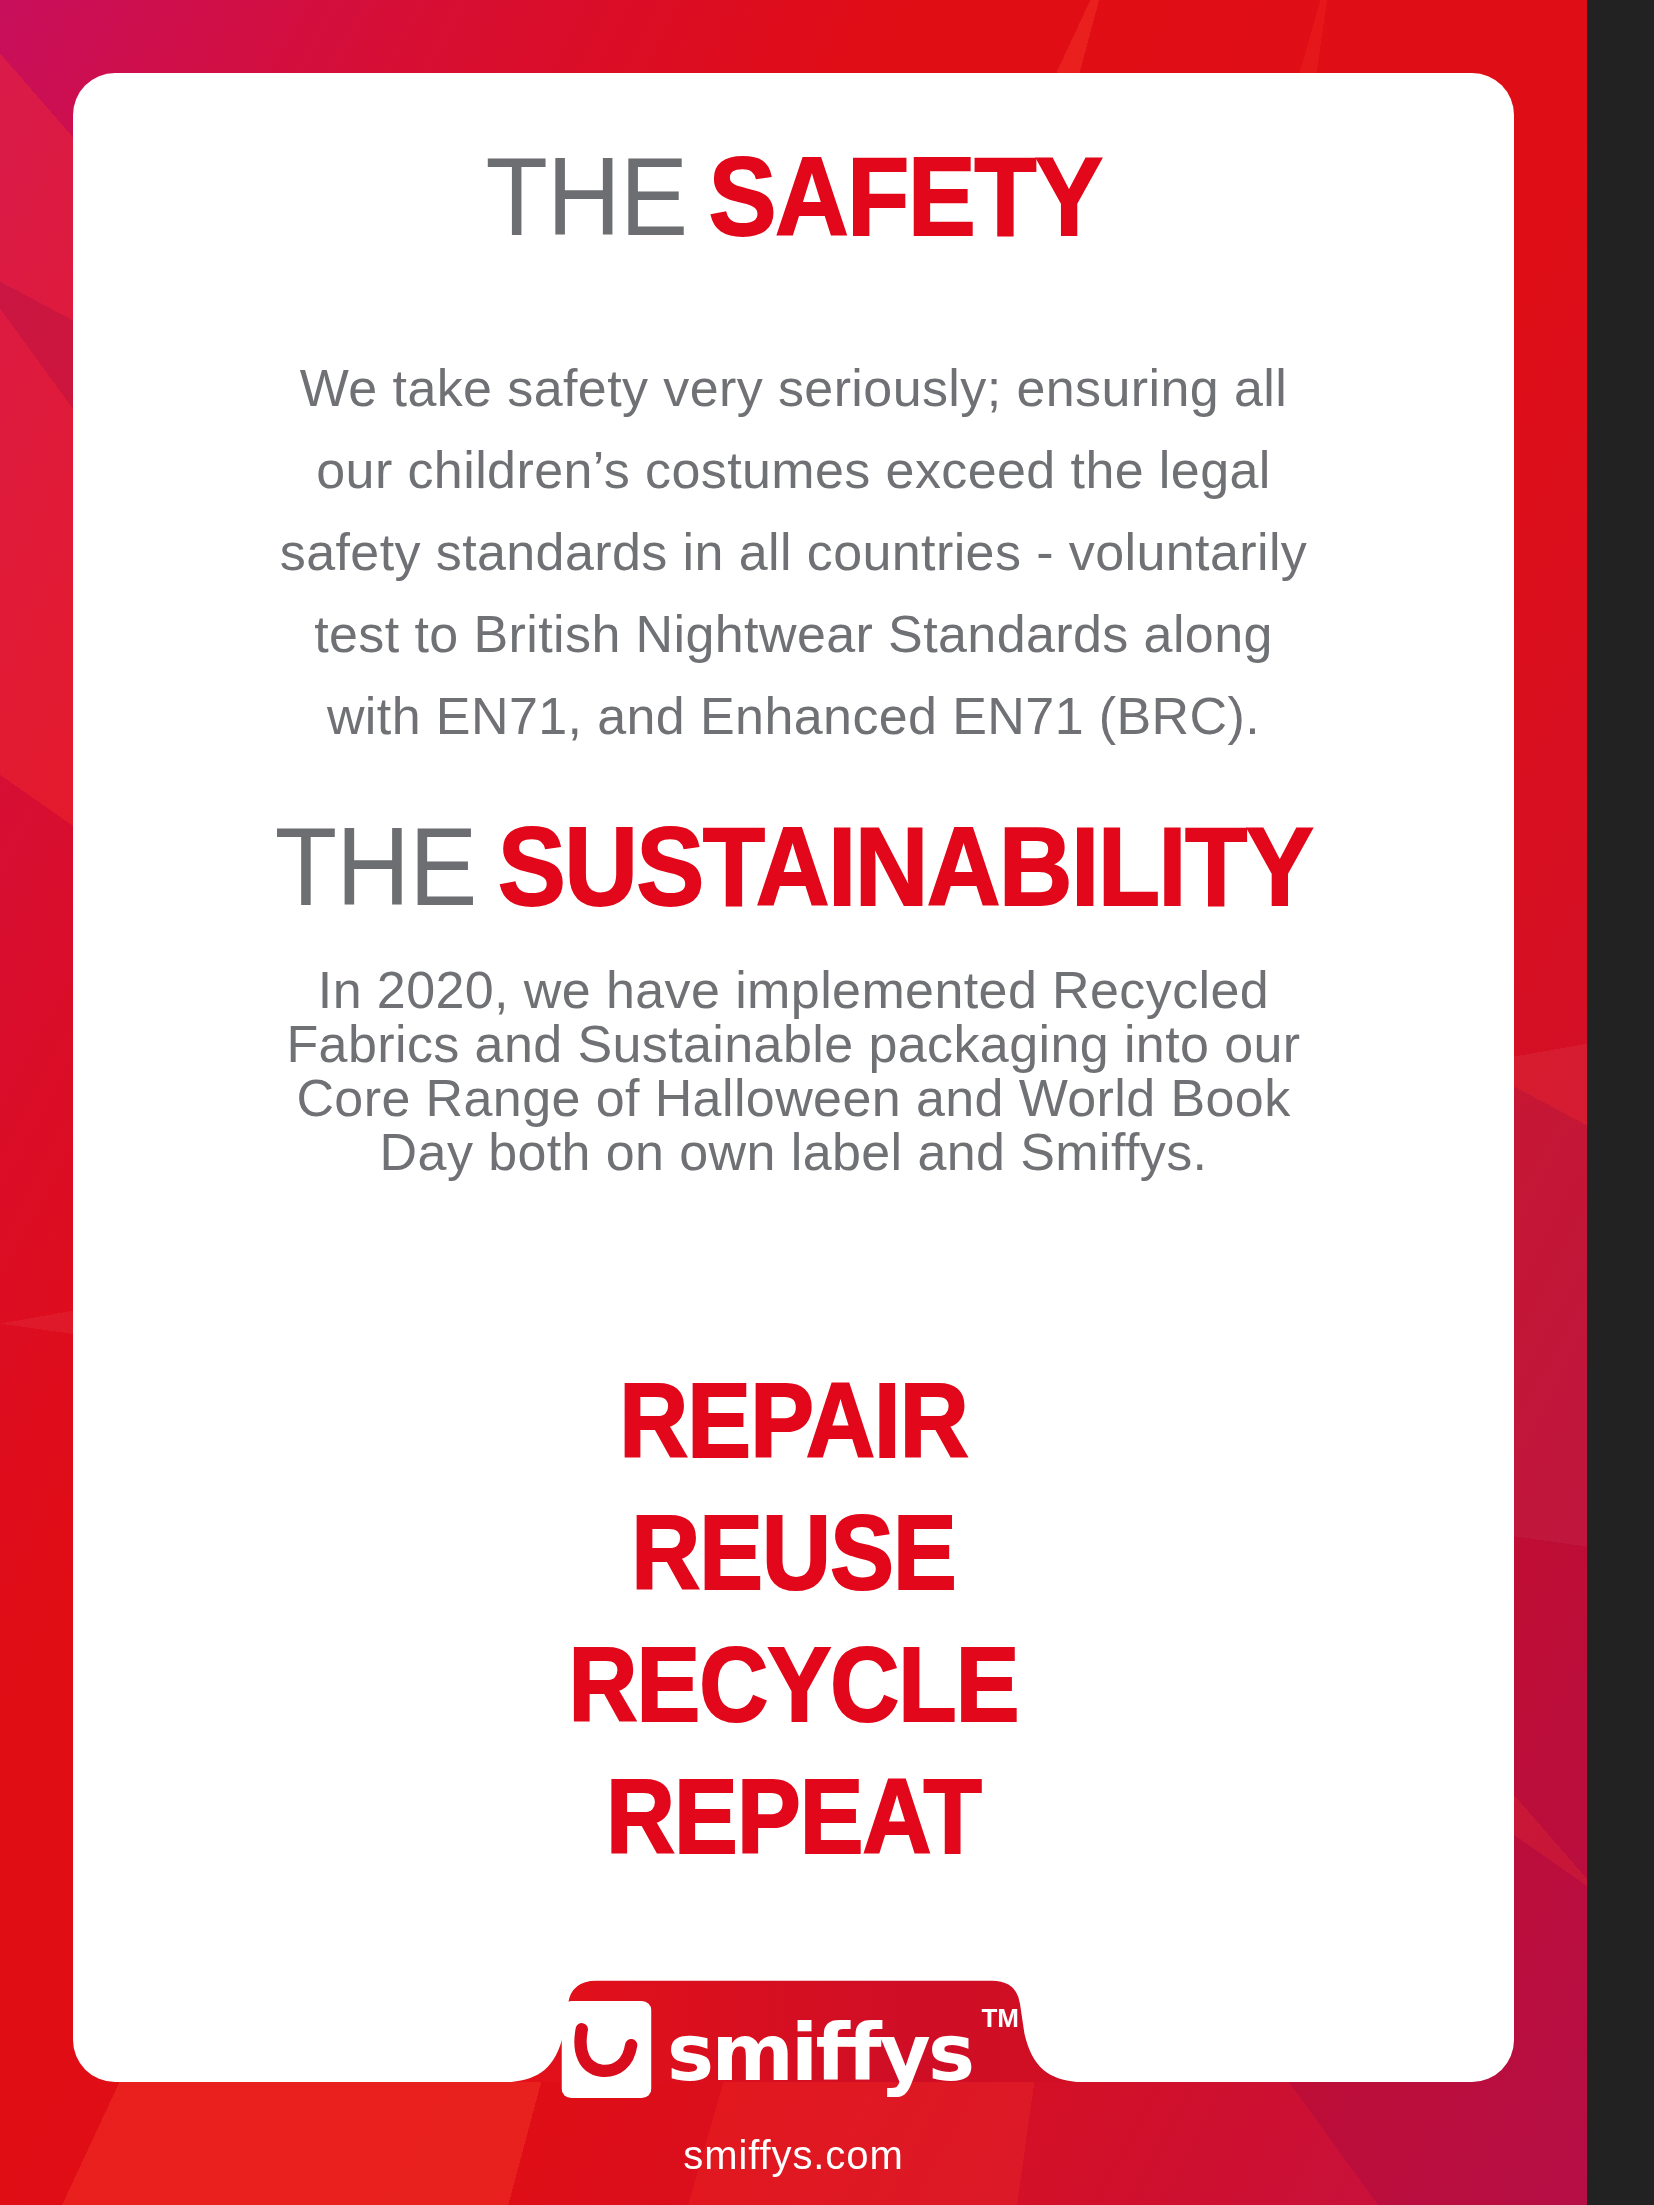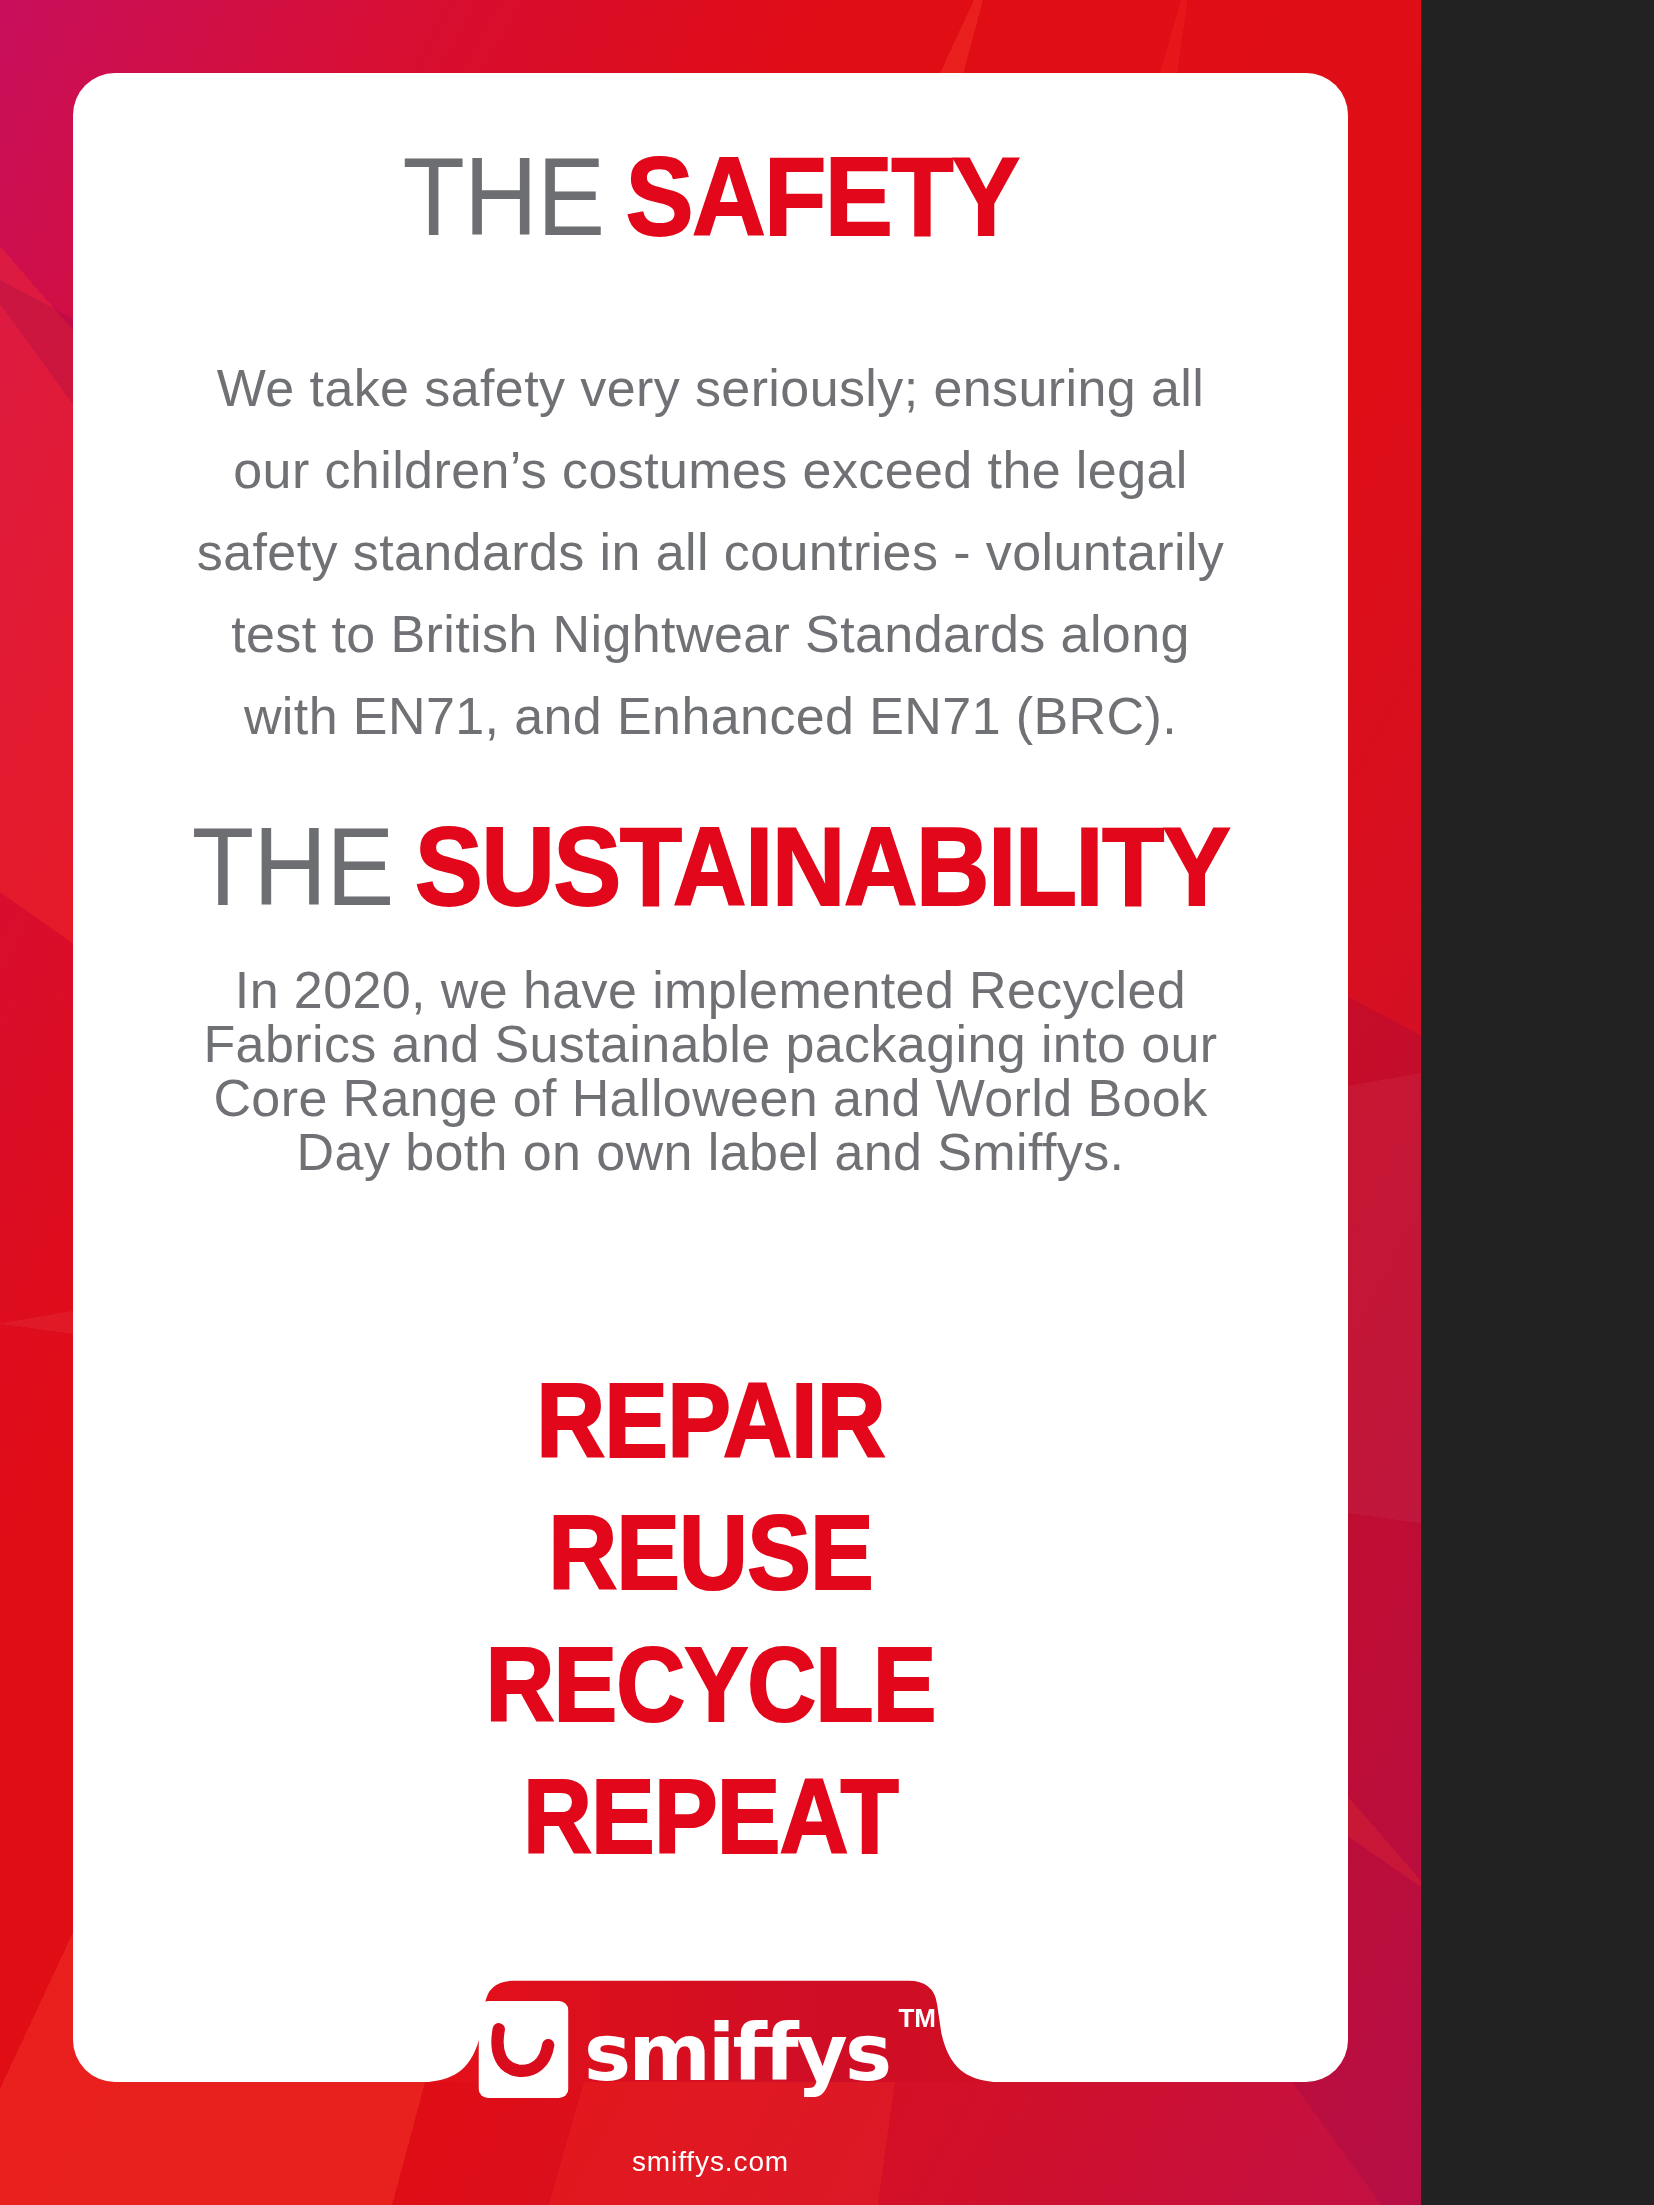--- a/index.html
+++ b/index.html
@@ -1,18 +1,18 @@
 <!DOCTYPE html>
 <html style="font-size:14px"><head>
 <meta charset="utf-8">
 <style>
   html,body{margin:0;padding:0;background:#222;}
   .page{
     position:relative;
-    width:1421px;height:2206px;
+    width:1587px;height:2206px;
     overflow:hidden;
     font-family:"Liberation Sans", sans-serif;
     background-image:
       conic-gradient(from 195deg at 70% -2%, rgba(255,80,50,.28) 0 10deg, rgba(255,80,50,0) 10deg),
       conic-gradient(from 188deg at 84% -2%, rgba(255,60,40,.20) 0 8deg, rgba(255,60,40,0) 8deg),
       conic-gradient(from 118deg at -2% 12%, rgba(130,0,70,.20) 0 26deg, rgba(130,0,70,0) 26deg),
       conic-gradient(from 262deg at 30% 102%, rgba(255,80,45,.18) 0 9deg, rgba(255,80,45,0) 9deg),
       conic-gradient(from 258deg at 48% 102%, rgba(255,80,45,.15) 0 7deg, rgba(255,80,45,0) 7deg),
       conic-gradient(from 305deg at 101% 86%, rgba(255,55,40,.30) 0 14deg, rgba(255,55,40,0) 14deg),
       conic-gradient(from 80deg at 0% 60%, rgba(255,255,255,.05) 0 18deg, rgba(255,255,255,0) 18deg),
@@ -97,21 +97,21 @@
     top:1.8px;
     left:-7px;
     letter-spacing:0;
   }
   .site-url{
     position:absolute;
     left:0;right:0;
     bottom:28px;
     text-align:center;
     color:#ffffff;
-    font-size:28px;
+    font-size:40px;
     font-weight:400;
     letter-spacing:0.9px;
     z-index:4;
   }
 </style>
 </head>
 <body>
 
 <div class="page">
 

